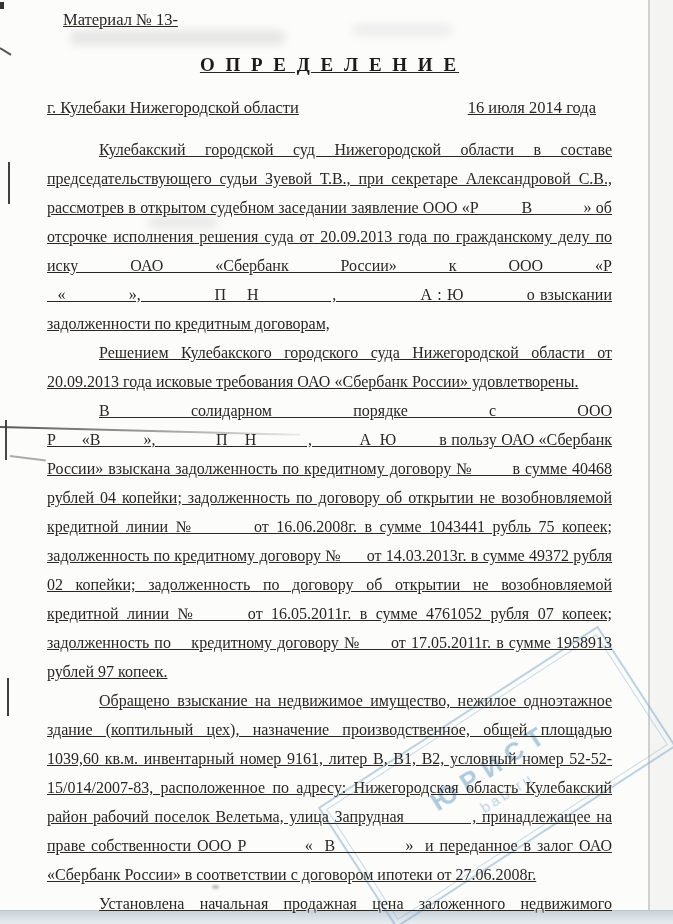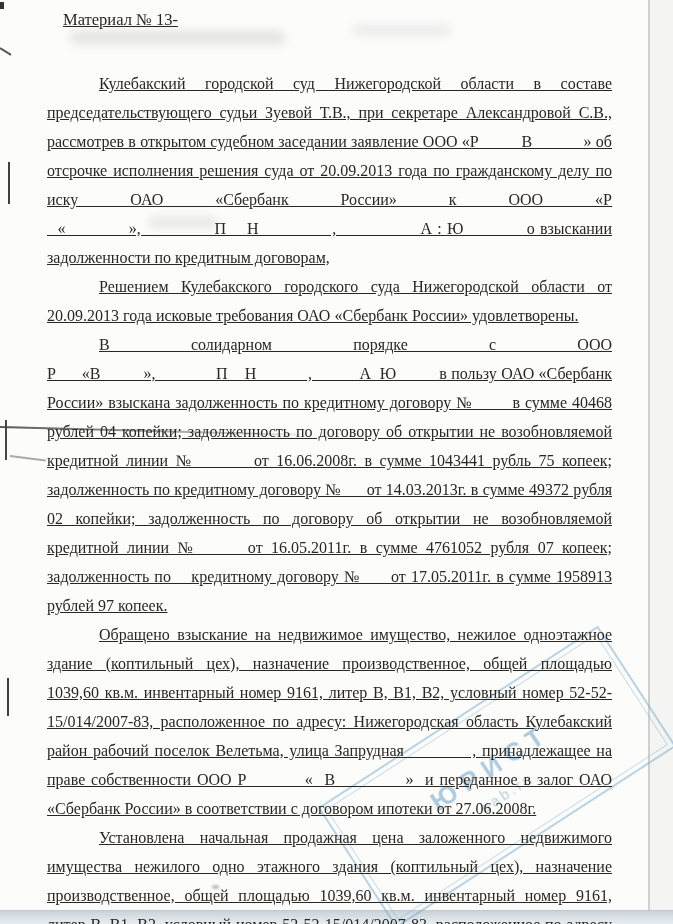--- a/index.html
+++ b/index.html
@@ -77,21 +77,24 @@
   <div class="pen pen-bracket-v"></div>
   <div class="pen pen-bracket-h"></div>
   <div class="pen pen-bracket-tick"></div>
   <div class="smudge smudge-1"></div>
   <div class="smudge smudge-2"></div>
   <div class="smudge smudge-3"></div>
   <div class="smudge smudge-speck"></div>
 
   <div class="content">
     <div class="material">Материал  № 13-</div>
+    <div class="doc-title">О П Р Е Д Е Л Е Н И Е</div>
     <div class="dateline">
+      <span class="place">г. Кулебаки Нижегородской области</span>
+      <span class="date">16 июля 2014 года</span>
     </div>
     <p class="para intro">Кулебакский городской суд Нижегородской области в составе председательствующего судьи Зуевой Т.В., при секретаре Александровой С.В., рассмотрев в открытом судебном заседании заявление ООО «Р&nbsp;&nbsp;&nbsp;&nbsp;&nbsp;&nbsp;&nbsp;&nbsp;&nbsp;&nbsp;В&nbsp;&nbsp;&nbsp;&nbsp;&nbsp;&nbsp;&nbsp;&nbsp;&nbsp;&nbsp;&nbsp;&nbsp;» об отсрочке исполнения решения суда от 20.09.2013 года по гражданскому делу по иску ОАО «Сбербанк России» к ООО «Р &nbsp;&nbsp;«&nbsp;&nbsp;&nbsp;&nbsp;&nbsp;&nbsp;&nbsp;&nbsp;&nbsp;&nbsp;&nbsp;&nbsp;»,&nbsp;&nbsp;&nbsp;&nbsp;&nbsp;&nbsp;&nbsp;&nbsp;&nbsp;&nbsp;&nbsp;&nbsp;&nbsp;&nbsp;П&nbsp;&nbsp;&nbsp;&nbsp;Н&nbsp;&nbsp;&nbsp;&nbsp;&nbsp;&nbsp;&nbsp;&nbsp;&nbsp;&nbsp;&nbsp;&nbsp;&nbsp;&nbsp;,&nbsp;&nbsp;&nbsp;&nbsp;&nbsp;&nbsp;&nbsp;&nbsp;&nbsp;&nbsp;&nbsp;&nbsp;&nbsp;&nbsp;&nbsp;&nbsp;А&nbsp;:&nbsp;Ю&nbsp;&nbsp;&nbsp;&nbsp;&nbsp;&nbsp;&nbsp;&nbsp;&nbsp;&nbsp;&nbsp;&nbsp;о взыскании задолженности по кредитным договорам,</p>
     <p class="para">Решением Кулебакского городского суда Нижегородской области от 20.09.2013 года исковые требования ОАО «Сбербанк России» удовлетворены.</p>
     <p class="para">В солидарном порядке с ООО Р&nbsp;&nbsp;&nbsp;&nbsp;&nbsp;&nbsp;«В&nbsp;&nbsp;&nbsp;&nbsp;&nbsp;&nbsp;&nbsp;&nbsp;&nbsp;&nbsp;»,&nbsp;&nbsp;&nbsp;&nbsp;&nbsp;&nbsp;&nbsp;&nbsp;&nbsp;&nbsp;&nbsp;&nbsp;&nbsp;&nbsp;П&nbsp;&nbsp;&nbsp;&nbsp;Н&nbsp;&nbsp;&nbsp;&nbsp;&nbsp;&nbsp;&nbsp;&nbsp;&nbsp;&nbsp;&nbsp;&nbsp;,&nbsp;&nbsp;&nbsp;&nbsp;&nbsp;&nbsp;&nbsp;&nbsp;&nbsp;&nbsp;&nbsp;А&nbsp;&nbsp;Ю&nbsp;&nbsp;&nbsp;&nbsp;&nbsp;&nbsp;&nbsp;&nbsp;&nbsp;&nbsp;в пользу ОАО «Сбербанк России» взыскана задолженность по кредитному договору №&nbsp;&nbsp;&nbsp;&nbsp;&nbsp;&nbsp;&nbsp;&nbsp;в сумме 40468 рублей 04 копейки; задолженность по договору об открытии не возобновляемой кредитной линии №&nbsp;&nbsp;&nbsp;&nbsp;&nbsp;&nbsp;&nbsp;&nbsp;от 16.06.2008г. в сумме 1043441 рубль 75 копеек; задолженность по кредитному договору №&nbsp;&nbsp;&nbsp;&nbsp;&nbsp;&nbsp;от 14.03.2013г. в сумме 49372 рубля 02 копейки; задолженность по договору об открытии не возобновляемой кредитной линии №&nbsp;&nbsp;&nbsp;&nbsp;&nbsp;&nbsp;от 16.05.2011г. в сумме 4761052 рубля 07 копеек; задолженность по&nbsp;&nbsp;&nbsp;&nbsp;кредитному договору №&nbsp;&nbsp;&nbsp;&nbsp;&nbsp;&nbsp;от 17.05.2011г. в сумме 1958913 рублей 97 копеек.</p>
     <p class="para">Обращено взыскание на недвижимое имущество, нежилое одноэтажное здание (коптильный цех), назначение производственное, общей площадью 1039,60 кв.м. инвентарный номер 9161, литер В, В1, В2, условный номер 52-52-15/014/2007-83, расположенное по адресу: Нижегородская область Кулебакский район рабочий поселок Велетьма, улица Запрудная&nbsp;&nbsp;&nbsp;&nbsp;&nbsp;&nbsp;&nbsp;&nbsp;&nbsp;&nbsp;&nbsp;&nbsp;, принадлежащее на праве собственности ООО Р&nbsp;&nbsp;&nbsp;&nbsp;&nbsp;&nbsp;&nbsp;&nbsp;&nbsp;&nbsp;«&nbsp;&nbsp;В&nbsp;&nbsp;&nbsp;&nbsp;&nbsp;&nbsp;&nbsp;&nbsp;&nbsp;&nbsp;&nbsp;&nbsp;»&nbsp;&nbsp;и переданное в залог ОАО «Сбербанк России» в соответствии с договором ипотеки от 27.06.2008г.</p>
     <p class="para">Установлена начальная продажная цена заложенного недвижимого имущества нежилого одно этажного здания (коптильный цех), назначение производственное, общей площадью 1039,60 кв.м. инвентарный номер 9161, литер В, В1, В2, условный номер 52-52-15/014/2007-83, расположенное по адресу : Нижегородская область Кулебакский район рабочий поселок Велетьма, улица Запрудная&nbsp;&nbsp;&nbsp;&nbsp;&nbsp;&nbsp;&nbsp;&nbsp;&nbsp;&nbsp;, принадлежащего на праве собственности ООО Р&nbsp;&nbsp;&nbsp;&nbsp;&nbsp;&nbsp;&nbsp;&nbsp;«&nbsp;&nbsp;В&nbsp;&nbsp;&nbsp;&nbsp;&nbsp;&nbsp;&nbsp;&nbsp;&nbsp;&nbsp;&nbsp;&nbsp;» и переданного в залог ОАО «Сбербанк России» в соответствии с договором ипотеки от 27.06.2008г. в соответствии с залоговой</p>
   </div>
 
 </div>
 

